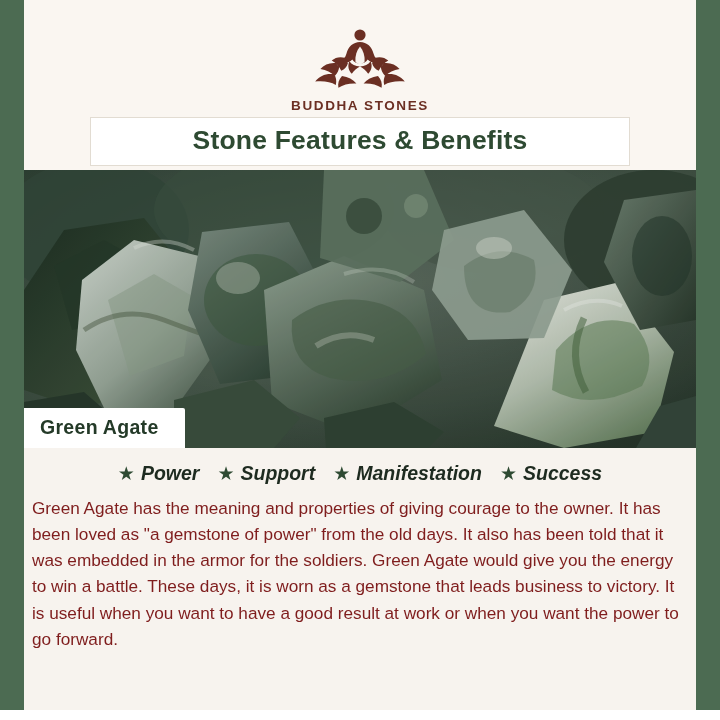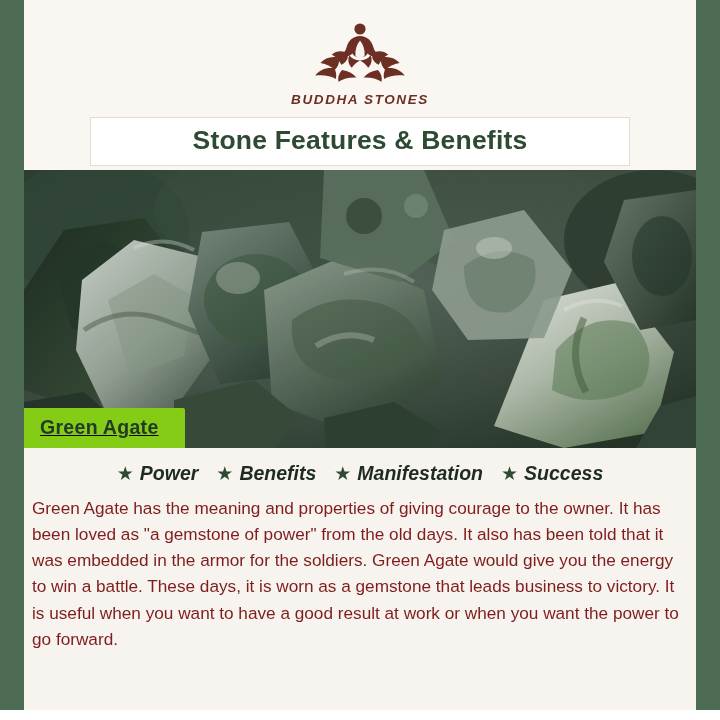--- a/index.html
+++ b/index.html
@@ -63,22 +63,21 @@
   }
 
   
   .header {
     position: relative;
     height: 170px;
     background: #faf6f1;
     text-align: center;
   }
   .logo-wrap {
-    padding-top: 16px;
-    font-style: italic;
+    padding-top: 22px;
   }
   .logo-svg { display: block; margin: 0 auto; }
   .brand {
     margin-top: 4px;
     font-size: 13.5px;
     letter-spacing: 1.6px;
     font-weight: bold;
     color: #6b2f23;
   }
   .title-band {
@@ -100,24 +99,23 @@
     position: relative;
     height: 278px;
     overflow: hidden;
     background: #26342a;
   }
   .photo svg { display: block; width: 100%; height: 100%; }
 
   .stone-label {
     position: absolute;
     left: 0; bottom: 0;
-    background: #84cc16;
+    background: #ffffff;
     padding: 8px 26px 9px 16px;
     border-top-right-radius: 2px;
-    text-decoration: underline;
   }
   .stone-label span {
     font-size: 19.5px;
     font-weight: bold;
     color: #243a28;
     letter-spacing: .3px;
   }
 
   
   .benefits {
@@ -301,21 +299,21 @@
       </div>
     </div>
 
     <div class="benefits">
       <div class="benefit">
         <span class="star">★</span>
         <span class="benefit-label">Power</span>
       </div>
       <div class="benefit">
         <span class="star">★</span>
-        <span class="benefit-label">Benefits</span>
+        <span class="benefit-label">Support</span>
       </div>
       <div class="benefit">
         <span class="star">★</span>
         <span class="benefit-label">Manifestation</span>
       </div>
       <div class="benefit">
         <span class="star">★</span>
         <span class="benefit-label">Success</span>
       </div>
     </div>

